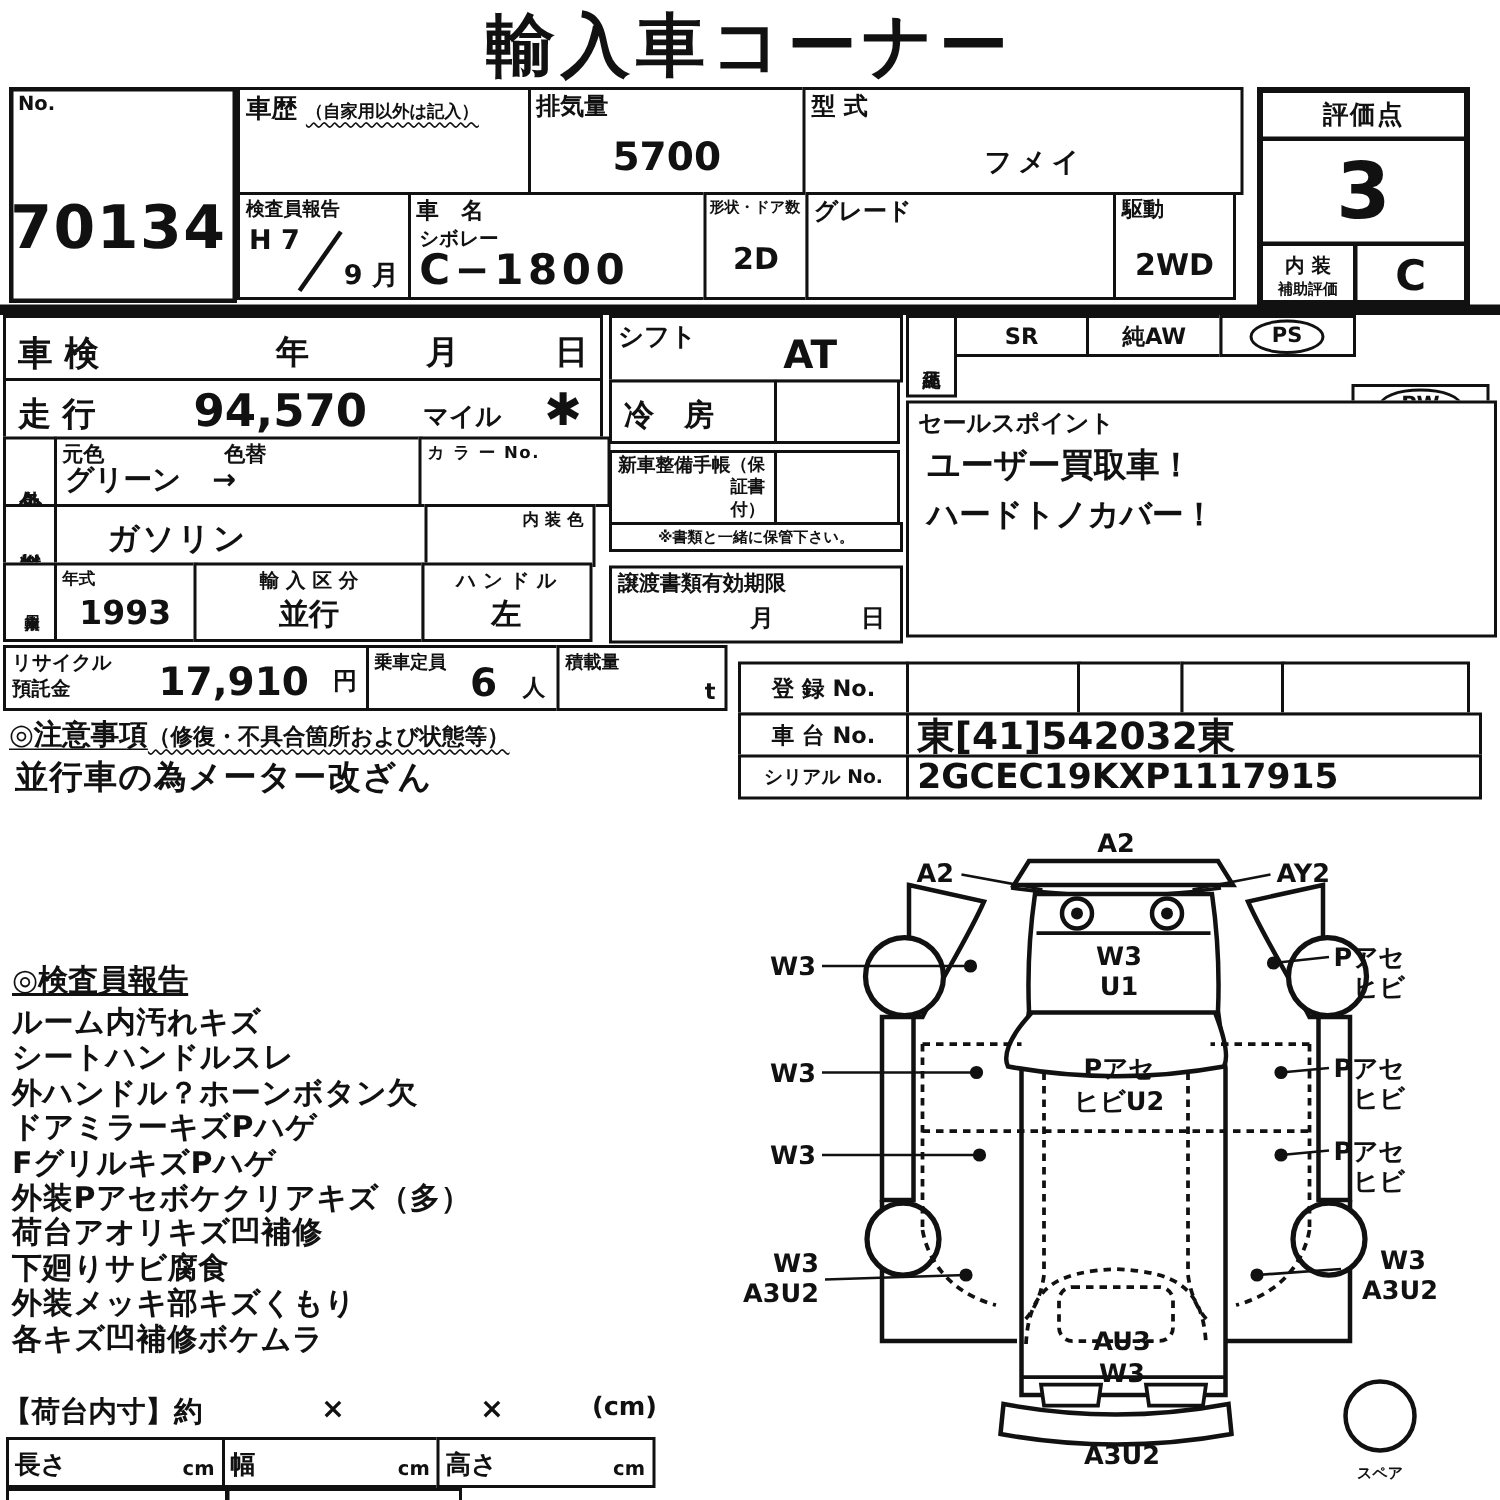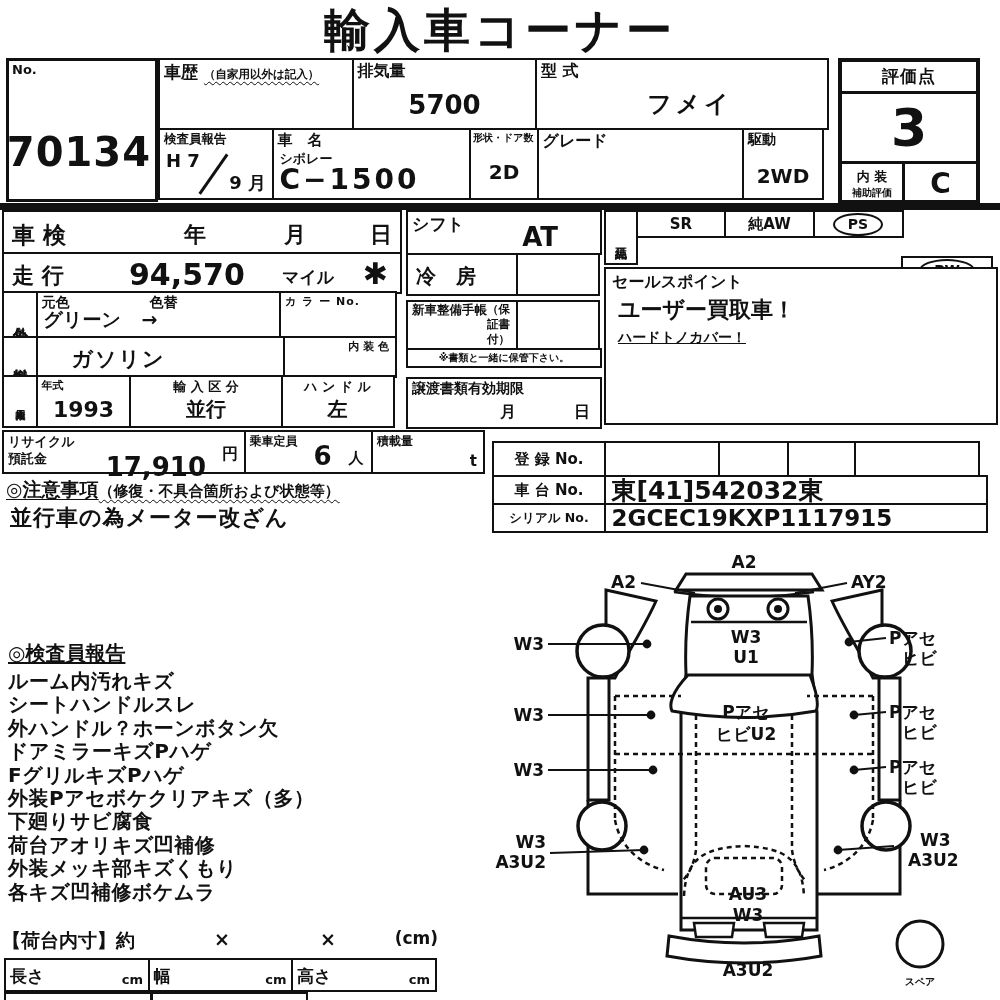--- a/index.html
+++ b/index.html
@@ -38,34 +38,34 @@
         <span>車歴</span>
         <span class="wavy" style="font-size:11.5px;">（自家用以外は記入）</span>
       </span>
     </div>
     <div class="cell" style="width:186px;height:72px;">
       <span class="hdr" style="font-size:16px;">排気量</span>
       <span class="abs" style="left:0;right:0;bottom:8px;text-align:center;font-size:26px;">5700</span>
     </div>
     <div class="cell" style="width:294px;height:72px;">
       <span class="hdr" style="font-size:16px;">型 式</span>
-      <span class="abs" style="left:0;right:0;bottom:8px;text-align:center;font-size:24px;letter-spacing:4px;padding-left:16px;">フメイ</span>
+      <span class="abs" style="left:0;right:0;bottom:8px;text-align:center;font-size:18px;letter-spacing:4px;padding-left:16px;">フメイ</span>
     </div>
   </div>
   <div class="trow">
     <div class="cell" style="width:116px;height:72px;">
       <span class="hdr" style="font-size:12.5px;">検査員報告</span>
       <span class="abs" style="left:6px;top:20px;font-size:18px;">H 7</span>
       <div class="abs" style="left:52px;top:20px;width:2.5px;height:48px;background:#111;transform:rotate(35deg);"></div>
       <span class="abs" style="right:6px;bottom:3px;font-size:18px;">9 月</span>
     </div>
     <div class="cell" style="width:200px;height:72px;">
       <span class="hdr" style="font-size:15px;text-align:center;">車　名</span>
       <span class="abs" style="left:6px;top:20px;font-size:13px;">シボレー</span>
-      <span class="abs" style="left:6px;bottom:2px;font-size:28px;letter-spacing:3px;">C−1500</span>
+      <span class="abs" style="left:6px;bottom:2px;font-size:28px;letter-spacing:3px;">C−1800</span>
     </div>
     <div class="cell" style="width:70px;height:72px;">
       <span class="hdr" style="font-size:10px;left:2px;">形状・ドア数</span>
       <span class="abs" style="left:0;right:0;bottom:14px;text-align:center;font-size:20px;margin-top:44px;">2D</span>
     </div>
     <div class="cell" style="width:208px;height:72px;">
       <span class="hdr" style="font-size:16px;">グレード</span>
     </div>
     <div class="cell" style="width:82px;height:72px;">
       <span class="hdr" style="font-size:14px;">駆動</span>
@@ -110,21 +110,21 @@
       <span class="vtext" style="font-size:15px;">外色</span>
     </div>
     <div class="cell" style="width:246px;height:47px;">
       <span class="abs" style="left:4px;top:1px;font-size:14px;">元色</span>
       <span class="abs" style="left:112px;top:1px;font-size:14px;">色替</span>
       <span class="abs" style="left:6px;bottom:3px;font-size:19px;">
         <span>グリーン</span>
         <span style="margin-left:14px;">→</span>
       </span>
     </div>
-    <div class="cell" style="width:118px;height:47px;">
+    <div class="cell" style="width:128px;height:47px;">
       <span class="hdr" style="font-size:11px;letter-spacing:1px;">カ ラ ー No.</span>
     </div>
   </div>
   <div class="trow">
     <div class="cell ctr" style="width:36px;height:42px;">
       <span class="vtext" style="font-size:15px;">燃料</span>
     </div>
     <div class="cell" style="width:250px;height:42px;">
       <span class="abs" style="left:34px;top:7px;font-size:21px;letter-spacing:2px;">ガソリン</span>
     </div>
@@ -207,28 +207,28 @@
       <div class="cell ctr" style="width:91px;height:27px;font-size:15px;">TV</div>
       <div class="cell ctr" style="width:91px;height:27px;font-size:15px;">ナビ</div>
       <div class="cell ctr" style="width:92px;height:27px;font-size:15px;">エアB</div>
     </div>
   </div>
 </div>
 
 <div class="abs cell" style="left:604px;top:267px;width:394px;height:158px;">
   <span class="hdr" style="font-size:16px;top:3px;left:6px;">セールスポイント</span>
   <div class="abs" style="left:12px;top:26px;font-size:22px;">ユーザー買取車！</div>
-  <div class="abs" style="left:12px;top:60px;font-size:14px;text-decoration:underline;">ハードトノカバー！</div>
+  <div class="abs" style="left:12px;top:60px;font-size:21px;">ハードトノカバー！</div>
 </div>
 
 <div class="abs trow" style="left:2px;top:430px;">
   <div class="cell" style="width:244px;height:44px;">
     <span class="abs" style="left:4px;top:1px;font-size:13px;">リサイクル</span>
     <span class="abs" style="left:4px;top:18px;font-size:13px;">預託金</span>
-    <span class="abs" style="right:38px;top:20px;font-size:26px;">17,910</span>
+    <span class="abs" style="right:38px;top:8px;font-size:26px;">17,910</span>
     <span class="abs" style="right:6px;top:12px;font-size:16px;">円</span>
   </div>
   <div class="cell" style="width:130px;height:44px;">
     <span class="hdr" style="font-size:12px;">乗車定員</span>
     <span class="abs" style="right:40px;bottom:1px;font-size:26px;">6</span>
     <span class="abs" style="right:8px;bottom:4px;font-size:15px;">人</span>
   </div>
   <div class="cell" style="width:114px;height:44px;">
     <span class="hdr" style="font-size:12px;">積載量</span>
     <span class="abs" style="right:6px;bottom:2px;font-size:15px;">t</span>
@@ -259,22 +259,22 @@
 </div>
 
 <div class="abs" style="left:8px;top:640px;">
   <div style="font-size:20px;text-decoration:underline;text-underline-offset:2px;margin-bottom:3px;">◎検査員報告</div>
   <div class="insp-item">ルーム内汚れキズ</div>
   <div class="insp-item">シートハンドルスレ</div>
   <div class="insp-item">外ハンドル？ホーンボタン欠</div>
   <div class="insp-item">ドアミラーキズPハゲ</div>
   <div class="insp-item">FグリルキズPハゲ</div>
   <div class="insp-item">外装Pアセボケクリアキズ（多）</div>
+  <div class="insp-item">荷台アオリキズ凹補修</div>
   <div class="insp-item">下廻りサビ腐食</div>
-  <div class="insp-item">荷台アオリキズ凹補修</div>
   <div class="insp-item">外装メッキ部キズくもり</div>
   <div class="insp-item">各キズ凹補修ボケムラ</div>
 </div>
 
 <div class="abs" style="left:2px;top:926px;width:438px;height:30px;">
   <span class="abs" style="left:0;top:2px;font-size:19px;">【荷台内寸】約</span>
   <span class="abs" style="left:212px;top:2px;font-size:19px;">×</span>
   <span class="abs" style="left:318px;top:2px;font-size:19px;">×</span>
   <span class="abs" style="right:2px;top:2px;font-size:17px;">(cm)</span>
 </div>

